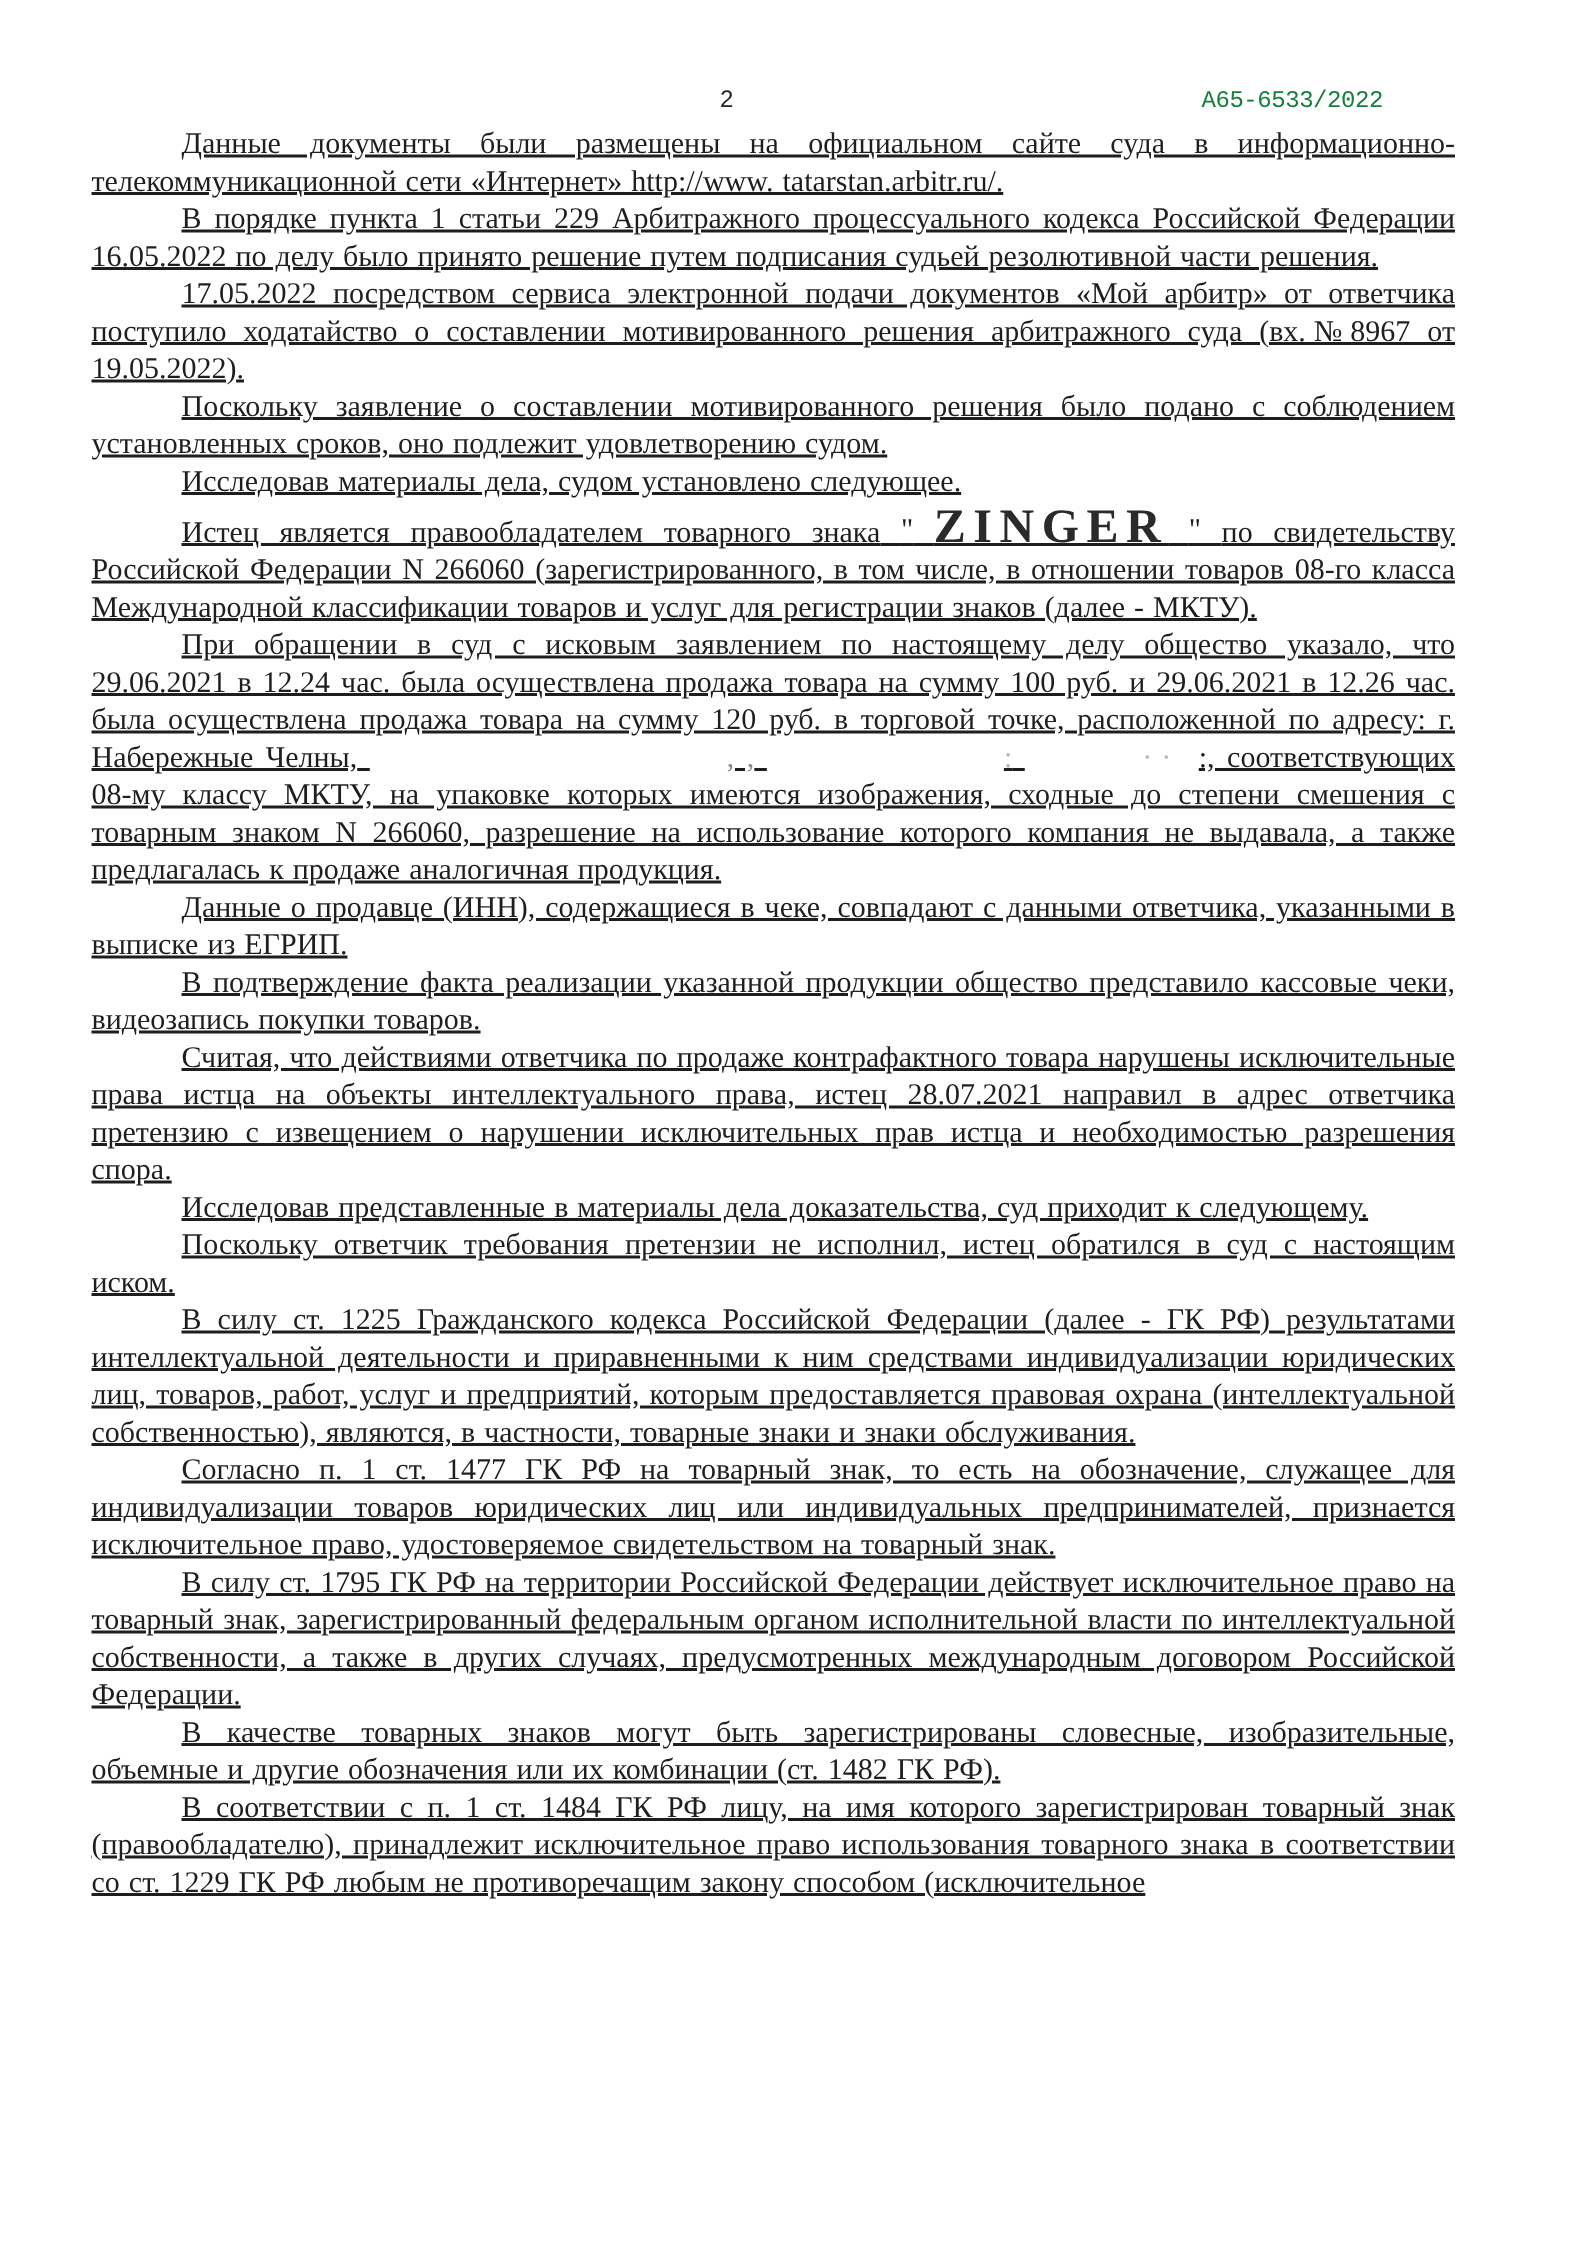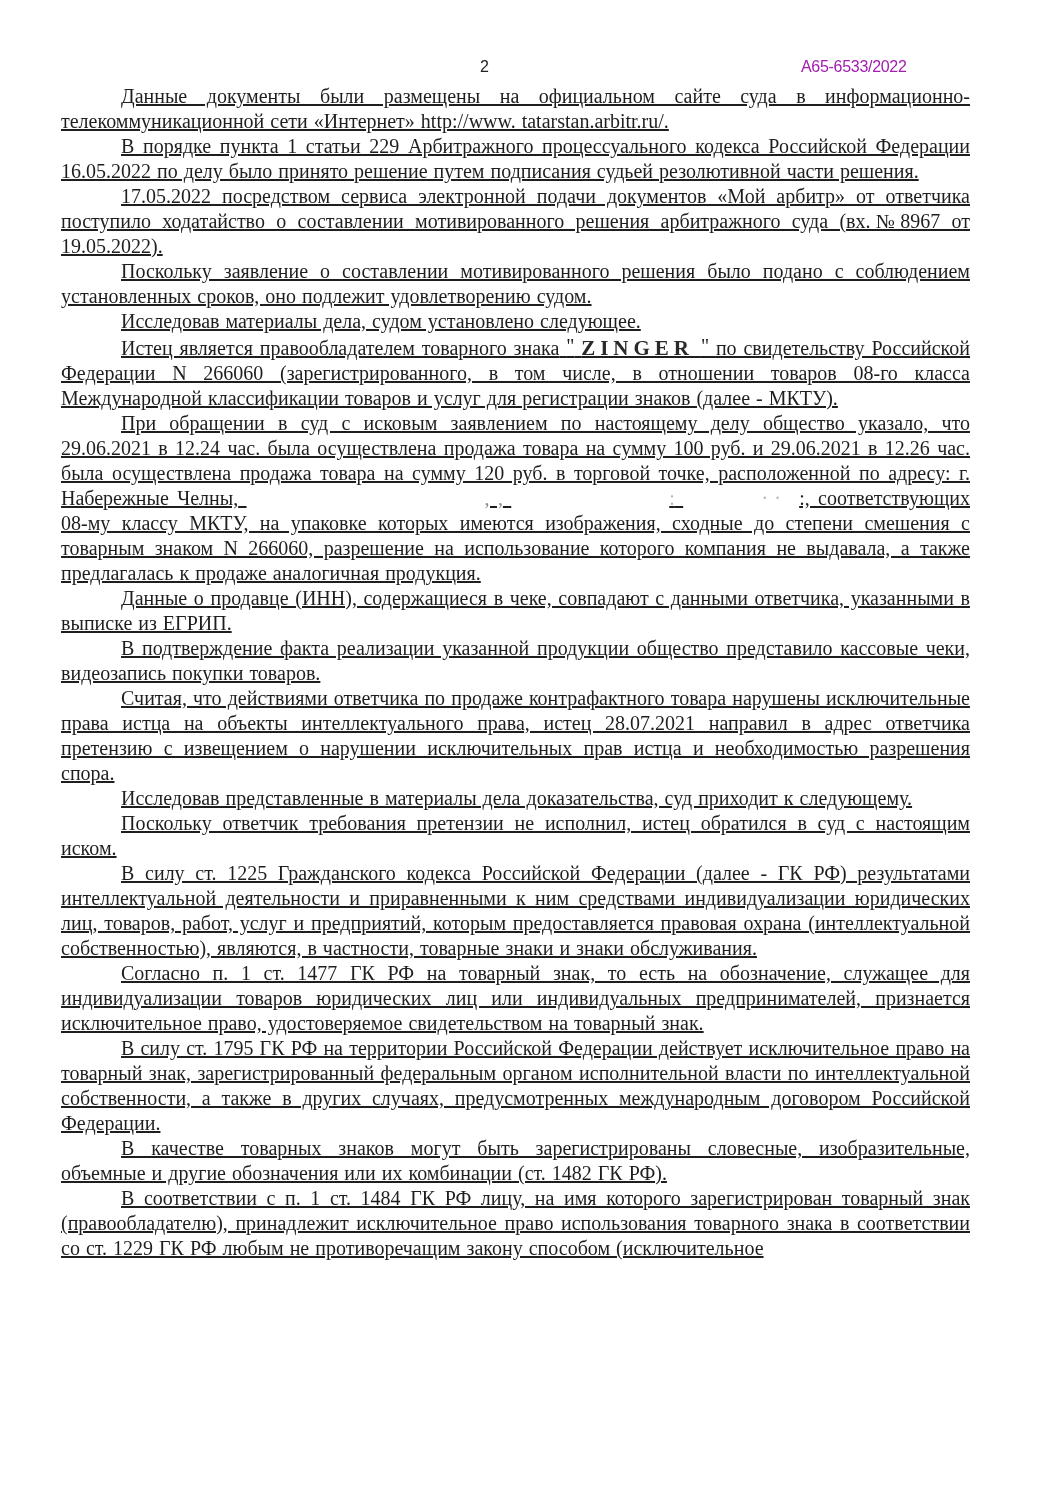--- a/index.html
+++ b/index.html
@@ -16,24 +16,24 @@
     top:58px;
     left:480px;
     font-family:"Liberation Sans", sans-serif;
     font-size:16px;
     color:#222;
   }
   .hdr-case{
     position:absolute;
     top:58px;
     left:801px;
-    font-family:Liberation Sans, sans-serif;
+    font-family:Liberation Mono, monospace;
     font-size:16px;
     letter-spacing:-0.3px;
-    color:#a21caf;
+    color:#15803d;
   }
   .doc-body{
     position:absolute;
     top:84px;
     left:61px;
     width:909px;
     font-family:"Liberation Serif","DejaVu Serif",serif;
     font-size:20px;
     line-height:25px;
     text-align:justify;
@@ -44,21 +44,21 @@
     margin:0;
     text-indent:60px;
     text-decoration:underline;
   }
   .tm-quote{
     font-size:20px;
     vertical-align:2px;
   }
   .tm-name{
     font-family:"Liberation Serif","DejaVu Serif",serif;
-    font-size:21px;
+    font-size:32px;
     font-weight:bold;
     letter-spacing:5px;
     line-height:1;
     color:#2a2a2a;
     margin-top:28px;
   }
   .redact{
     display:inline-block;
     vertical-align:baseline;
   }

